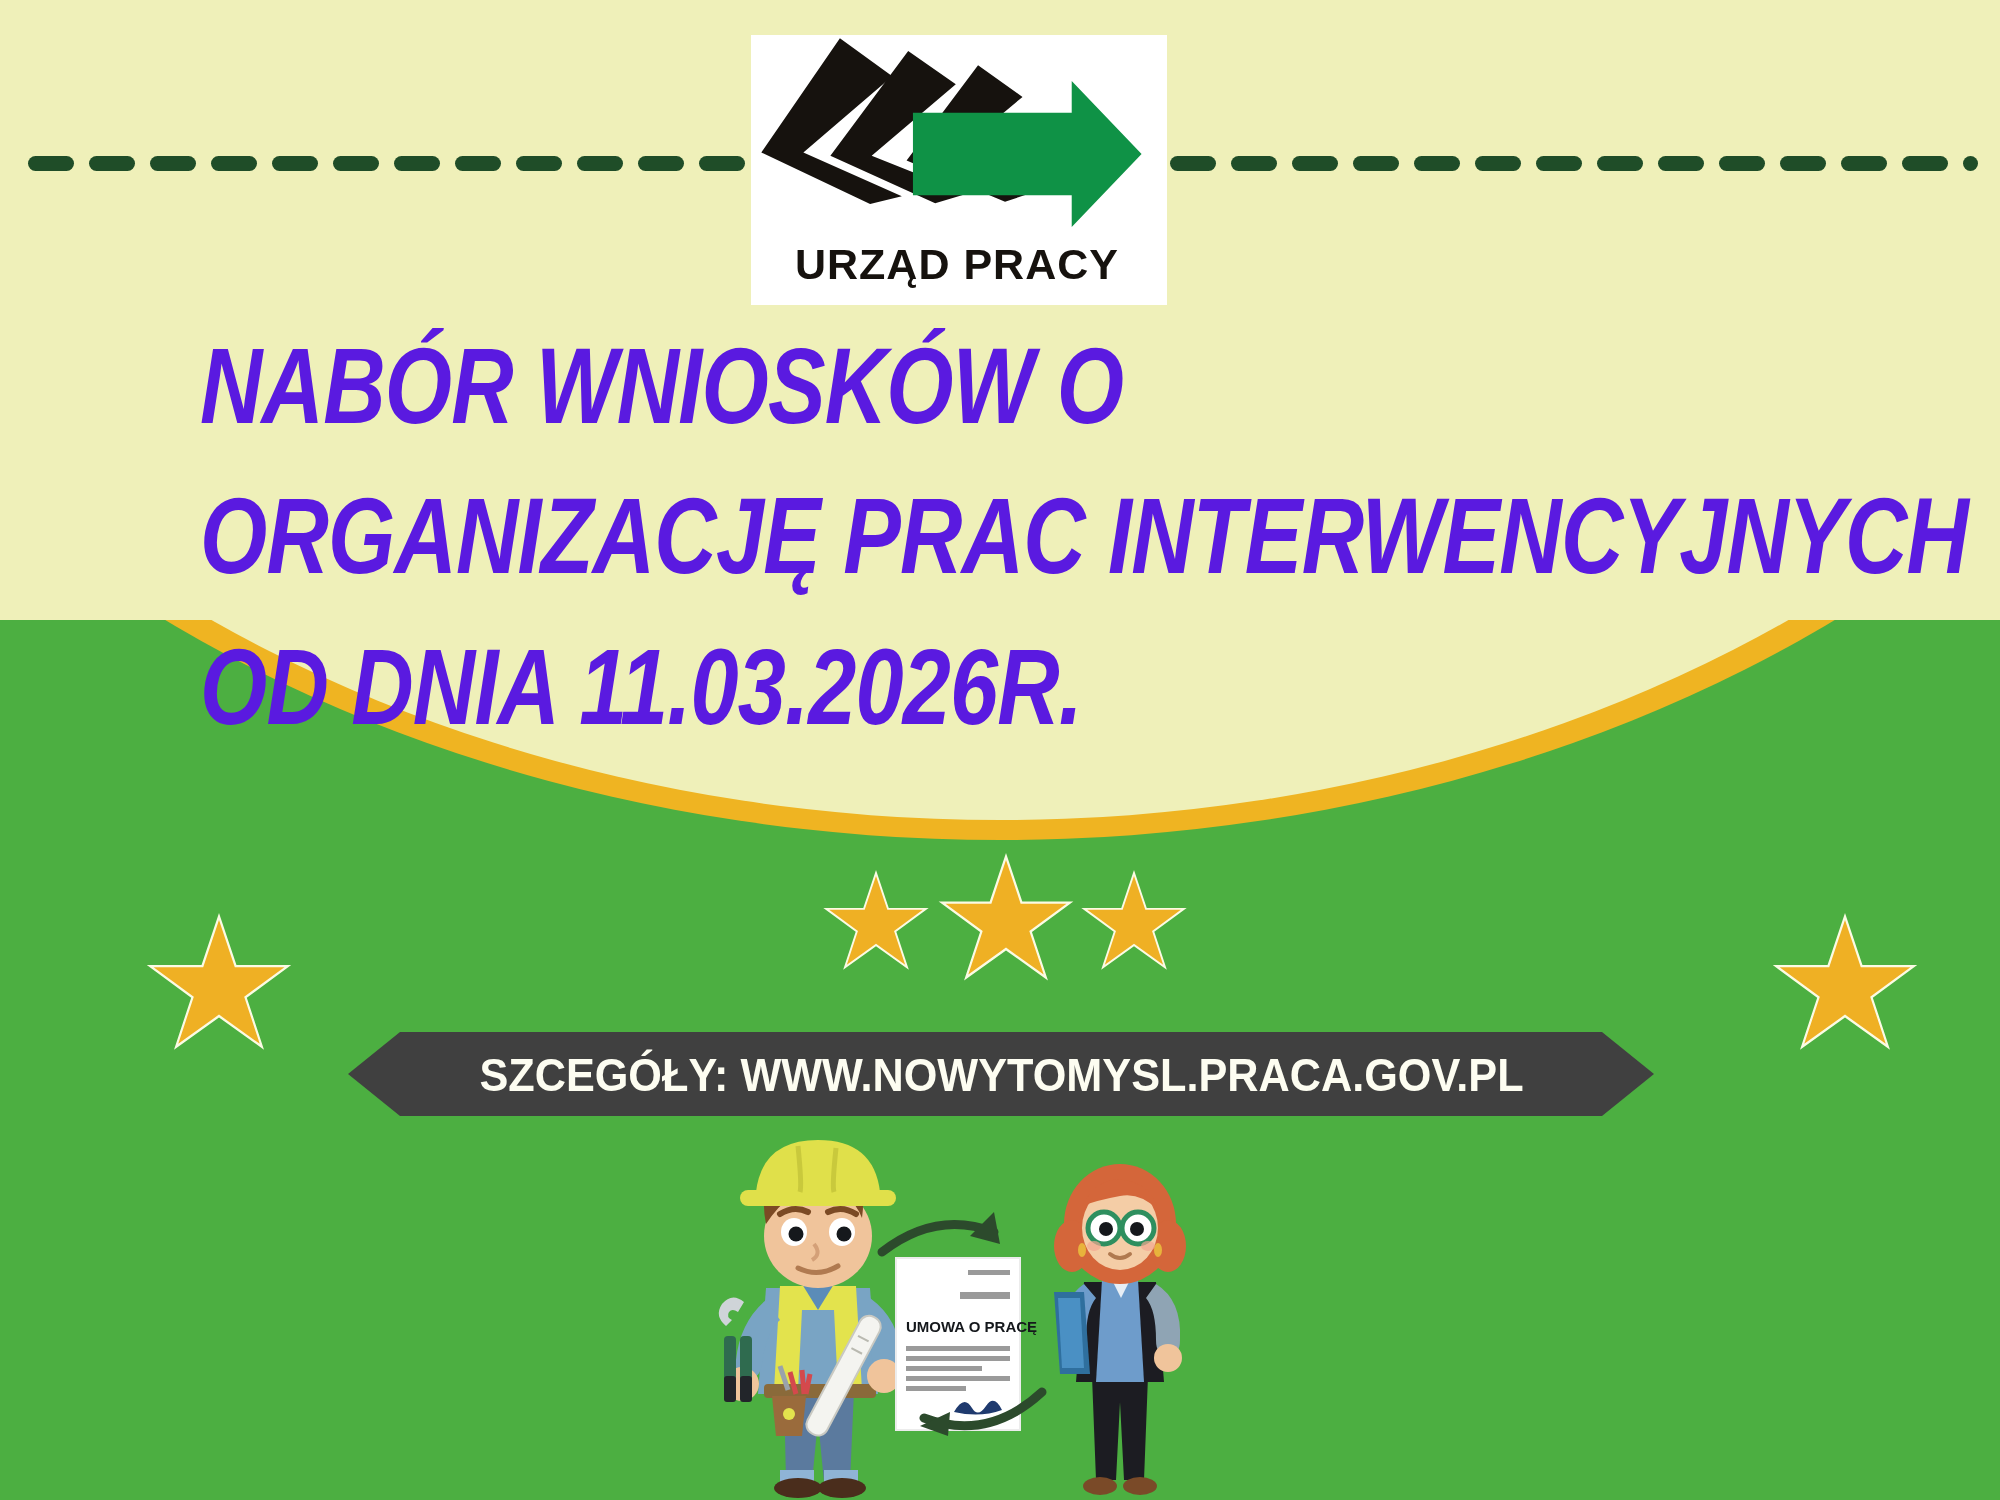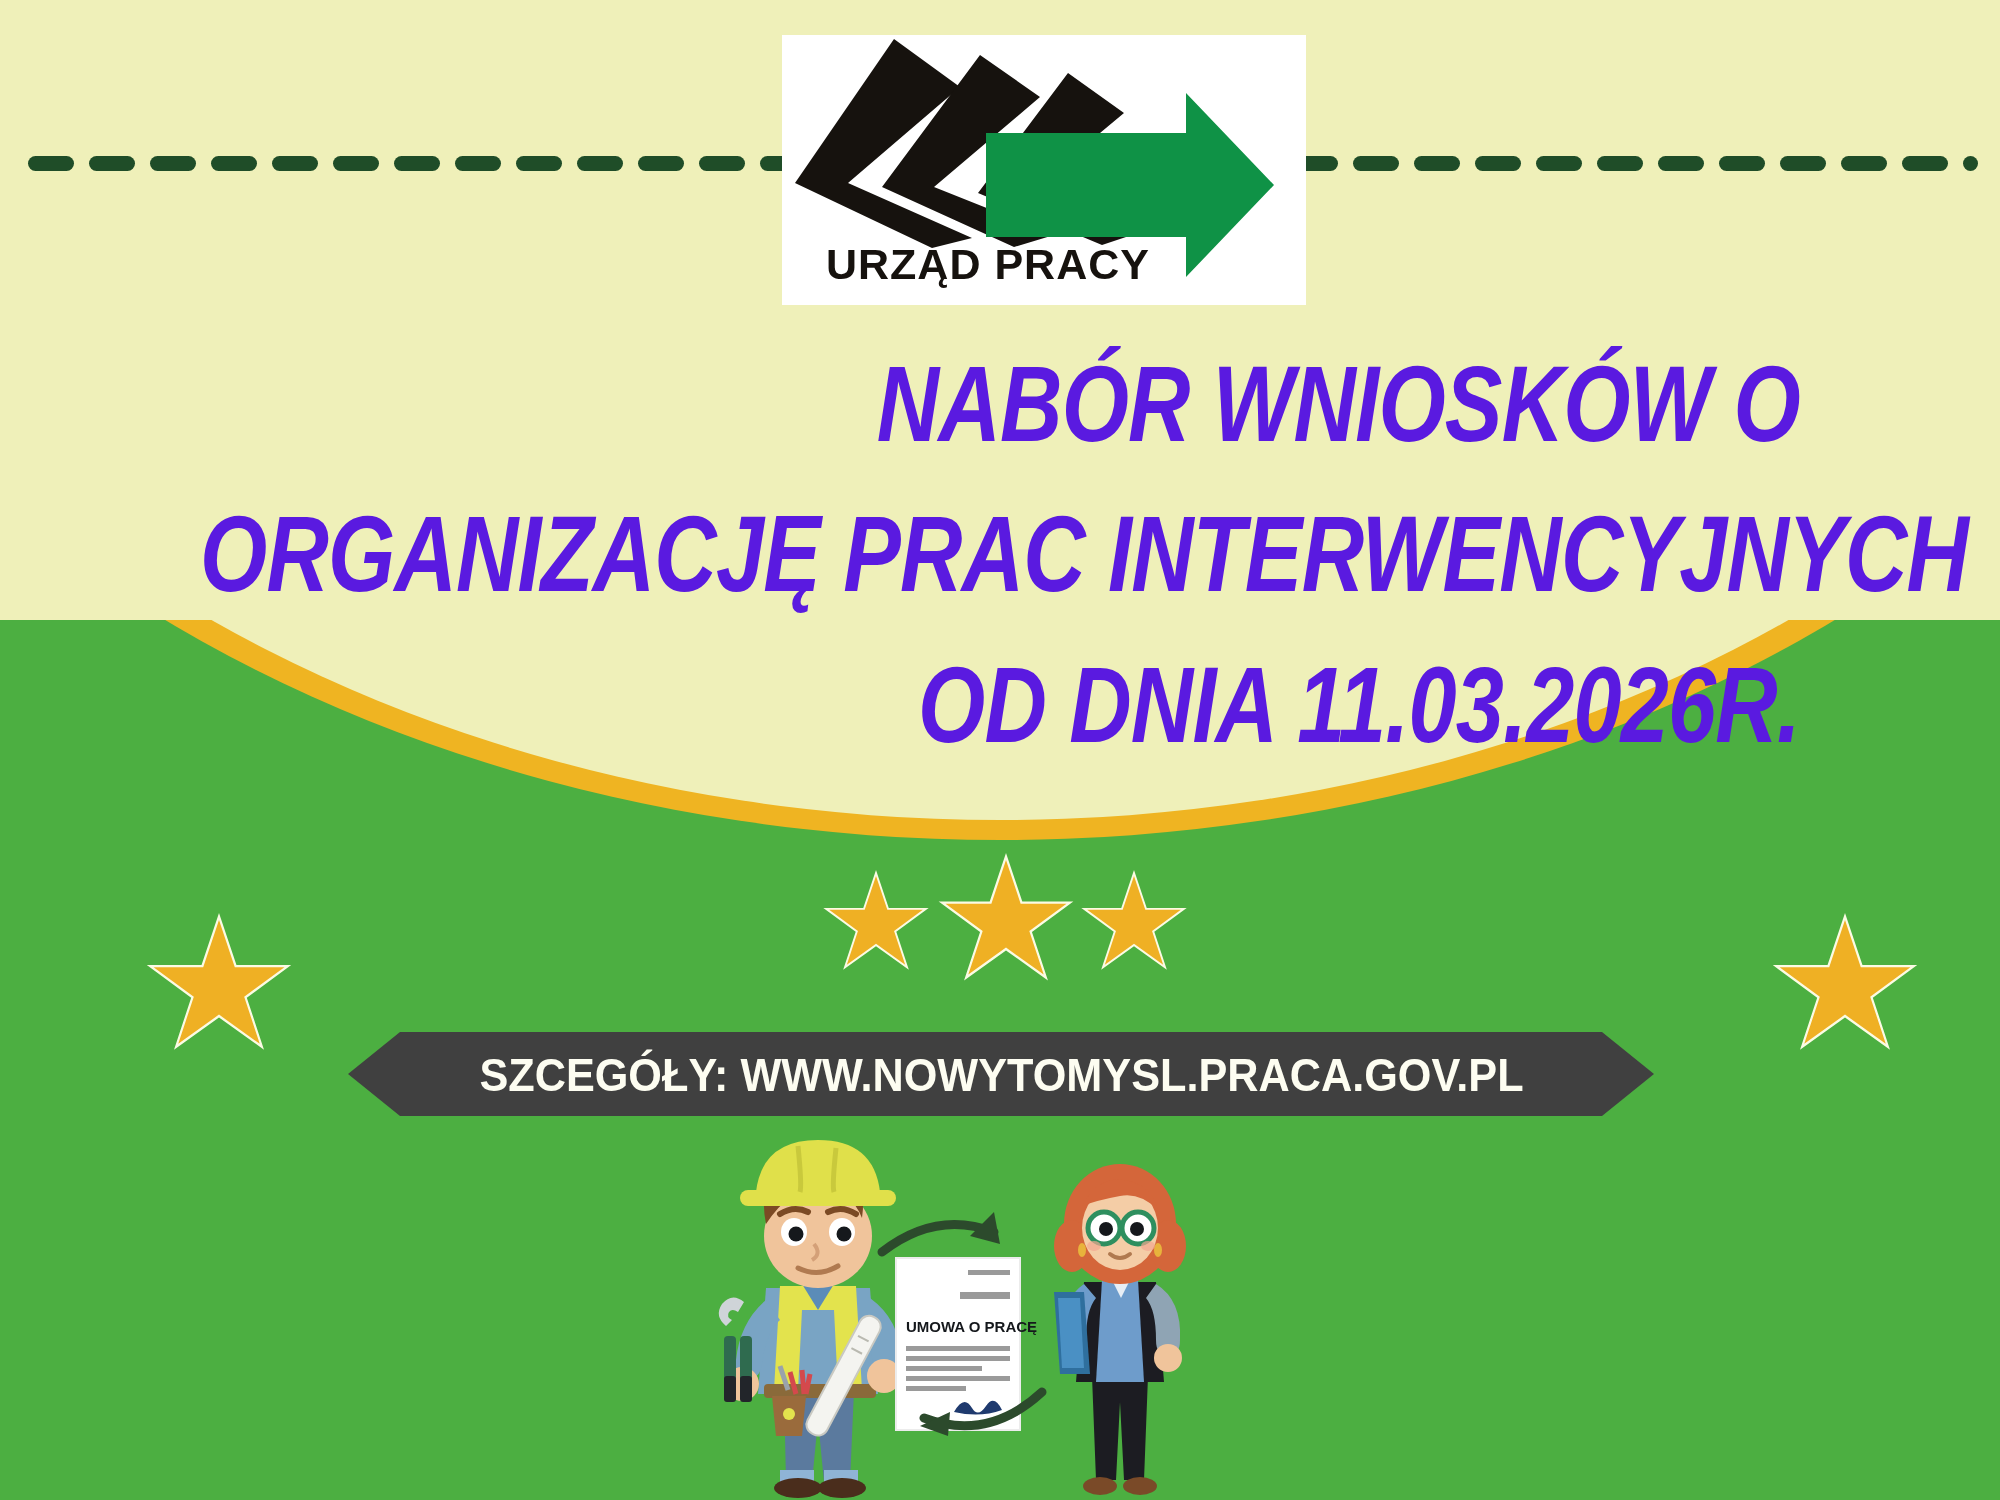--- a/index.html
+++ b/index.html
@@ -68,23 +68,23 @@
     height: 15px;
     background: #1f4d28;
     border-radius: 9px;
     flex: none;
   }
   .dash.stub { width: 15px; }
 
   
   #logo-box {
     position: absolute;
-    left: 782px;
+    left: 751px;
     top: 35px;
-    width: 524px;
+    width: 416px;
     height: 270px;
     background: #ffffff;
     z-index: 8;
   }
   #logo-art { position: absolute; inset: 0; }
   #logo-caption {
     position: absolute;
     left: 44px;
     bottom: 16px;
     font-family: "Liberation Sans", sans-serif;
@@ -92,24 +92,24 @@
     font-size: 43px;
     letter-spacing: 1px;
     color: #16120e;
     white-space: nowrap;
   }
 
   
   #headline {
     position: absolute;
     left: 0;
-    top: 348px;
+    top: 330px;
     width: 2000px;
     z-index: 9;
-    text-align: right;
+    text-align: left;
   }
   .hl {
     font-family: "Liberation Sans Narrow", "Liberation Sans", sans-serif;
     font-weight: 700;
     font-style: italic;
     color: #5a1ae0;
     white-space: nowrap;
     line-height: 1.04;
     transform: scaleX(0.80);
     transform-origin: center center;

